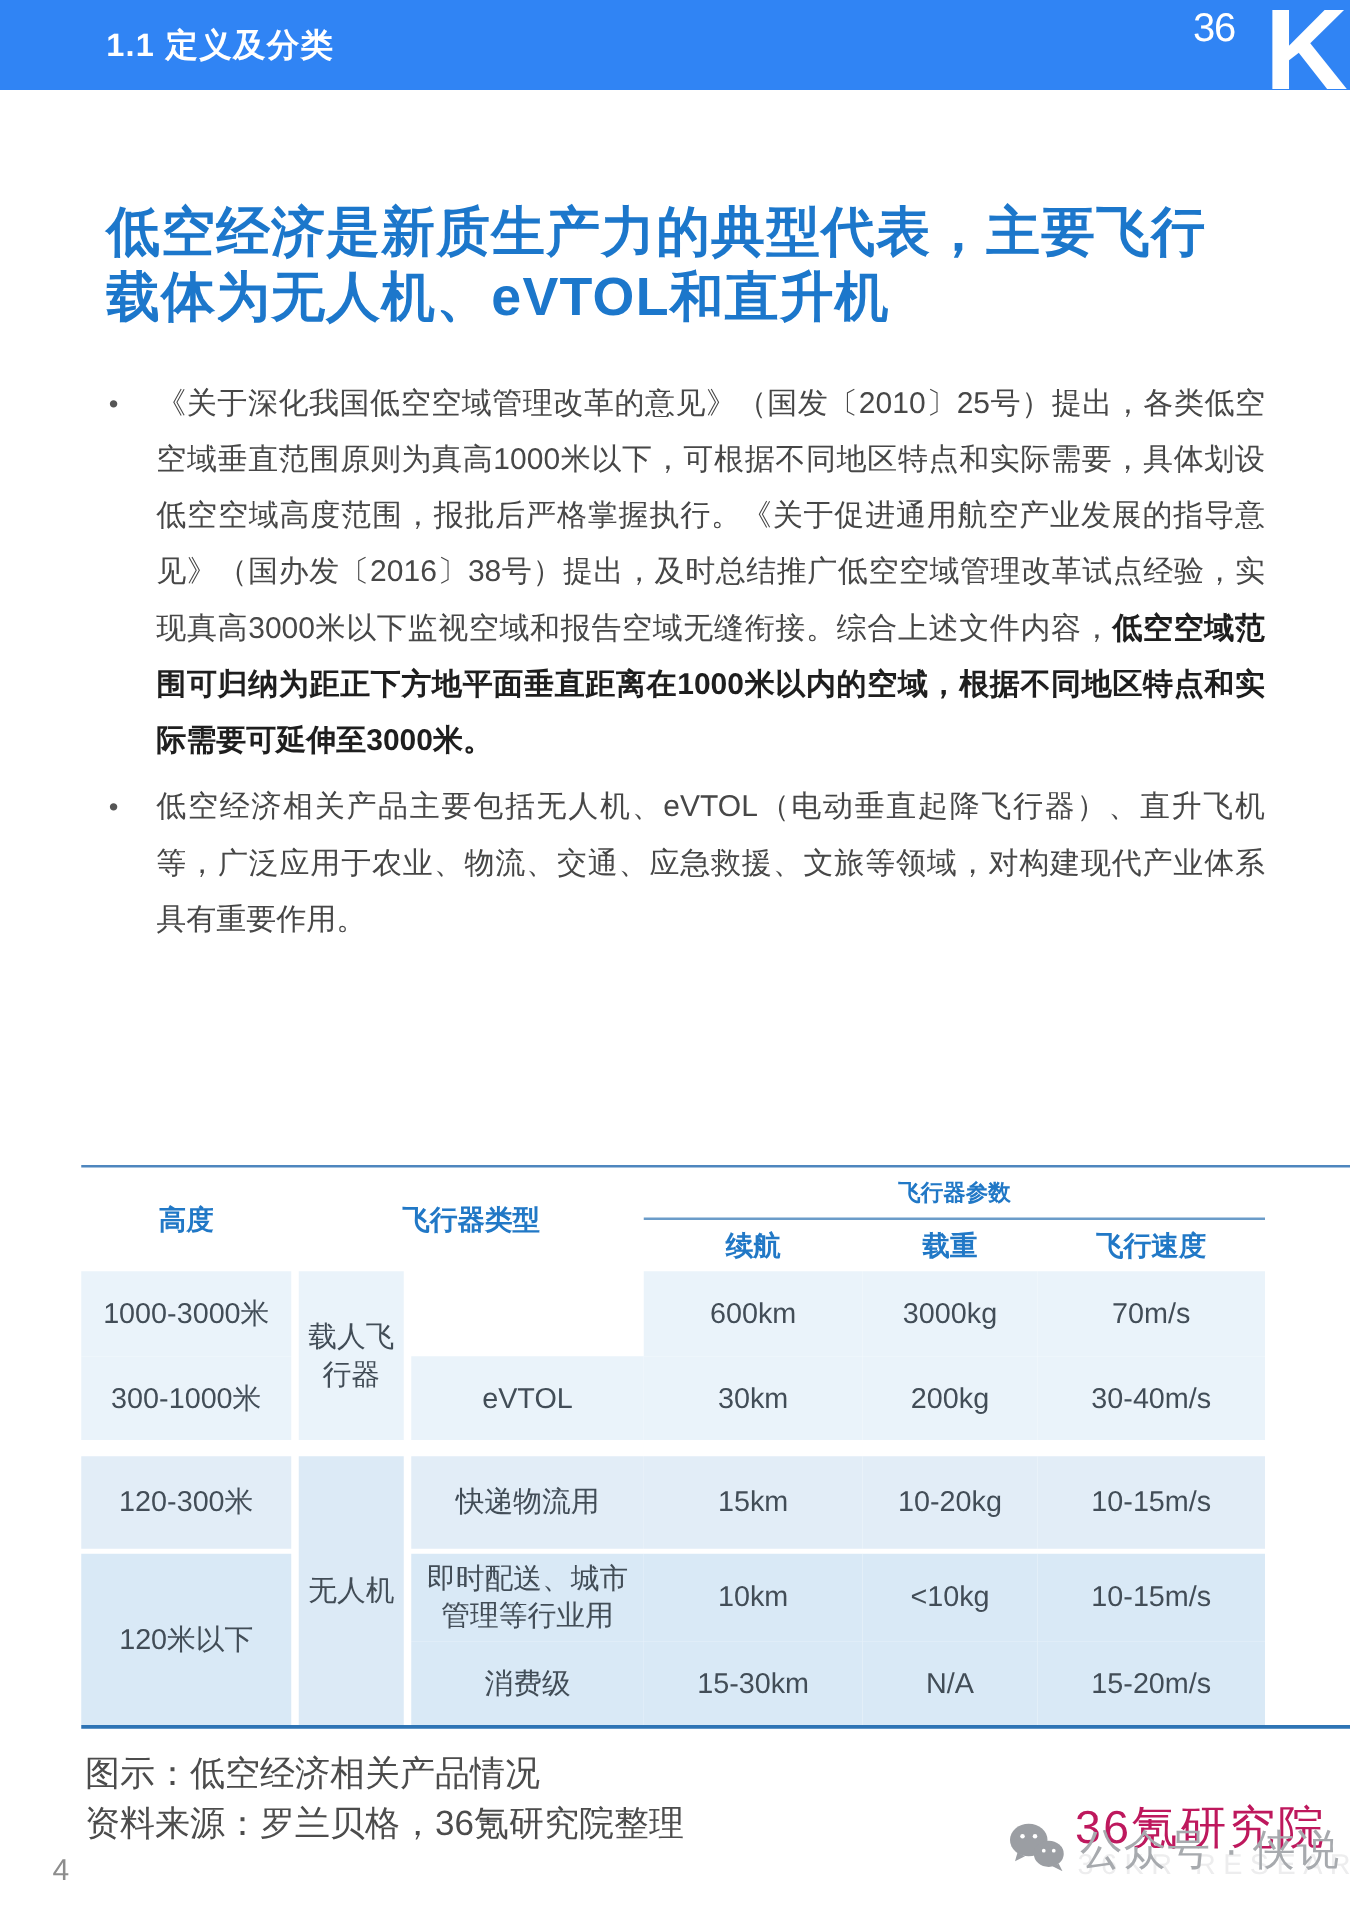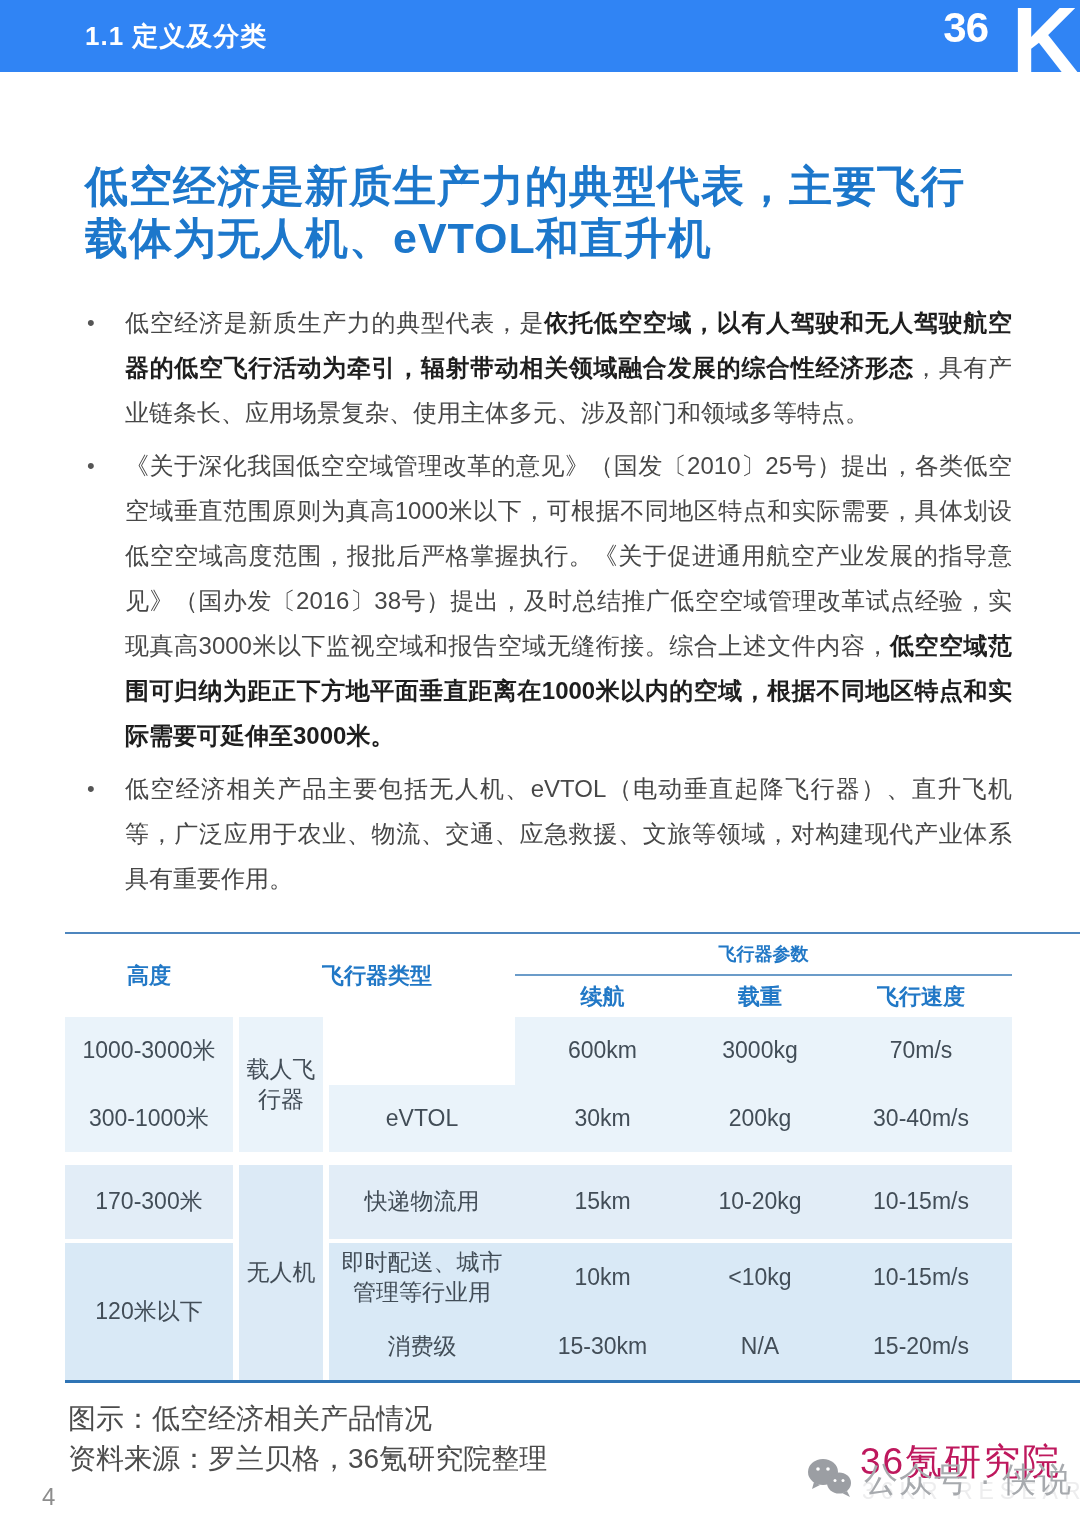--- a/index.html
+++ b/index.html
@@ -3,21 +3,21 @@
 <meta charset="utf-8">
 <style>
   html,body{margin:0;padding:0;}
   body{font-family:"Liberation Sans",sans-serif;background:#ffffff;}
   .page{position:relative;width:1080px;height:1527px;background:#ffffff;overflow:hidden;}
 
   
   .topbar{position:absolute;left:0;top:0;width:1080px;height:72px;background:#3084F4;display:flex;align-items:center;}
   .topbar-title{margin-left:85px;color:#ffffff;font-size:26px;font-weight:bold;letter-spacing:1px;}
   .logo{position:absolute;top:0;right:0;width:150px;height:72px;color:#fff;}
-  .logo-36{position:absolute;top:4px;right:92px;font-size:42px;font-weight:bold;letter-spacing:-1px;}
+  .logo-36{position:absolute;top:4px;right:92px;font-size:32px;font-weight:normal;letter-spacing:-1px;}
   .logo-kr{position:absolute;top:-12px;right:-26px;font-size:92px;font-weight:bold;letter-spacing:-4px;}
 
   
   .doc-title{position:absolute;left:85px;top:160px;width:930px;color:#1C77CB;font-size:43px;font-weight:bold;line-height:52px;letter-spacing:1px;}
 
   
   .bullets{position:absolute;left:85px;top:300px;width:927px;}
   .bullet{position:relative;padding-left:40px;margin-bottom:8px;font-size:24px;line-height:45px;color:#474747;text-align:justify;}
   .bullet::before{content:"•";position:absolute;left:2px;top:0;font-size:22px;color:#555;}
   .bullet .b{font-weight:bold;color:#1e1e1e;}
@@ -69,21 +69,20 @@
       <span class="logo-kr">Kr</span>
     </div>
   </div>
 
   <div class="doc-title">
     <div>低空经济是新质生产力的典型代表，主要飞行</div>
     <div>载体为无人机、eVTOL和直升机</div>
   </div>
 
   <div class="bullets">
-      <div class="bullet"><span>低空经济是新质生产力的典型代表，是</span><span class="b">依托低空空域，以有人驾驶和无人驾驶航空器的低空飞行活动为牵引，辐射带动相关领域融合发展的综合性经济形态</span><span>，具有产业链条长、应用场景复杂、使用主体多元、涉及部门和领域多等特点。</span></div>
       <div class="bullet"><span>《关于深化我国低空空域管理改革的意见》（国发〔2010〕25号）提出，各类低空空域垂直范围原则为真高1000米以下，可根据不同地区特点和实际需要，具体划设低空空域高度范围，报批后严格掌握执行。《关于促进通用航空产业发展的指导意见》（国办发〔2016〕38号）提出，及时总结推广低空空域管理改革试点经验，实现真高3000米以下监视空域和报告空域无缝衔接。综合上述文件内容，</span><span class="b">低空空域范围可归纳为距正下方地平面垂直距离在1000米以内的空域，根据不同地区特点和实际需要可延伸至3000米。</span></div>
       <div class="bullet"><span>低空经济相关产品主要包括无人机、eVTOL（电动垂直起降飞行器）、直升飞机等，广泛应用于农业、物流、交通、应急救援、文旅等领域，对构建现代产业体系具有重要作用。</span></div>
     </div>
 
   <div class="atable">
     <div class="thead">
       <div class="th th-height">高度</div>
       <div class="th th-type">飞行器类型</div>
       <div class="th-params">
         <div class="params-label">飞行器参数</div>
@@ -103,21 +102,21 @@
       <div class="td bg1" style="grid-column:6;grid-row:1;">600km</div>
       <div class="td bg1" style="grid-column:7;grid-row:1;">3000kg</div>
       <div class="td bg1" style="grid-column:8;grid-row:1;">70m/s</div>
 
       <div class="td bg1" style="grid-column:1;grid-row:2;">300-1000米</div>
       <div class="td bg1" style="grid-column:5;grid-row:2;">eVTOL</div>
       <div class="td bg1" style="grid-column:6;grid-row:2;">30km</div>
       <div class="td bg1" style="grid-column:7;grid-row:2;">200kg</div>
       <div class="td bg1" style="grid-column:8;grid-row:2;">30-40m/s</div>
 
-      <div class="td bg2" style="grid-column:1;grid-row:4;">170-300米</div>
+      <div class="td bg2" style="grid-column:1;grid-row:4;">120-300米</div>
       <div class="td bgcat" style="grid-column:3;grid-row:4/8;">无人机</div>
       <div class="td bg2" style="grid-column:5;grid-row:4;">快递物流用</div>
       <div class="td bg2" style="grid-column:6;grid-row:4;">15km</div>
       <div class="td bg2" style="grid-column:7;grid-row:4;">10-20kg</div>
       <div class="td bg2" style="grid-column:8;grid-row:4;">10-15m/s</div>
 
       <div class="td bg3" style="grid-column:1;grid-row:6/8;">120米以下</div>
       <div class="td bg3" style="grid-column:5;grid-row:6;">即时配送、城市管理等行业用</div>
       <div class="td bg3" style="grid-column:6;grid-row:6;">10km</div>
       <div class="td bg3" style="grid-column:7;grid-row:6;">&lt;10kg</div>

